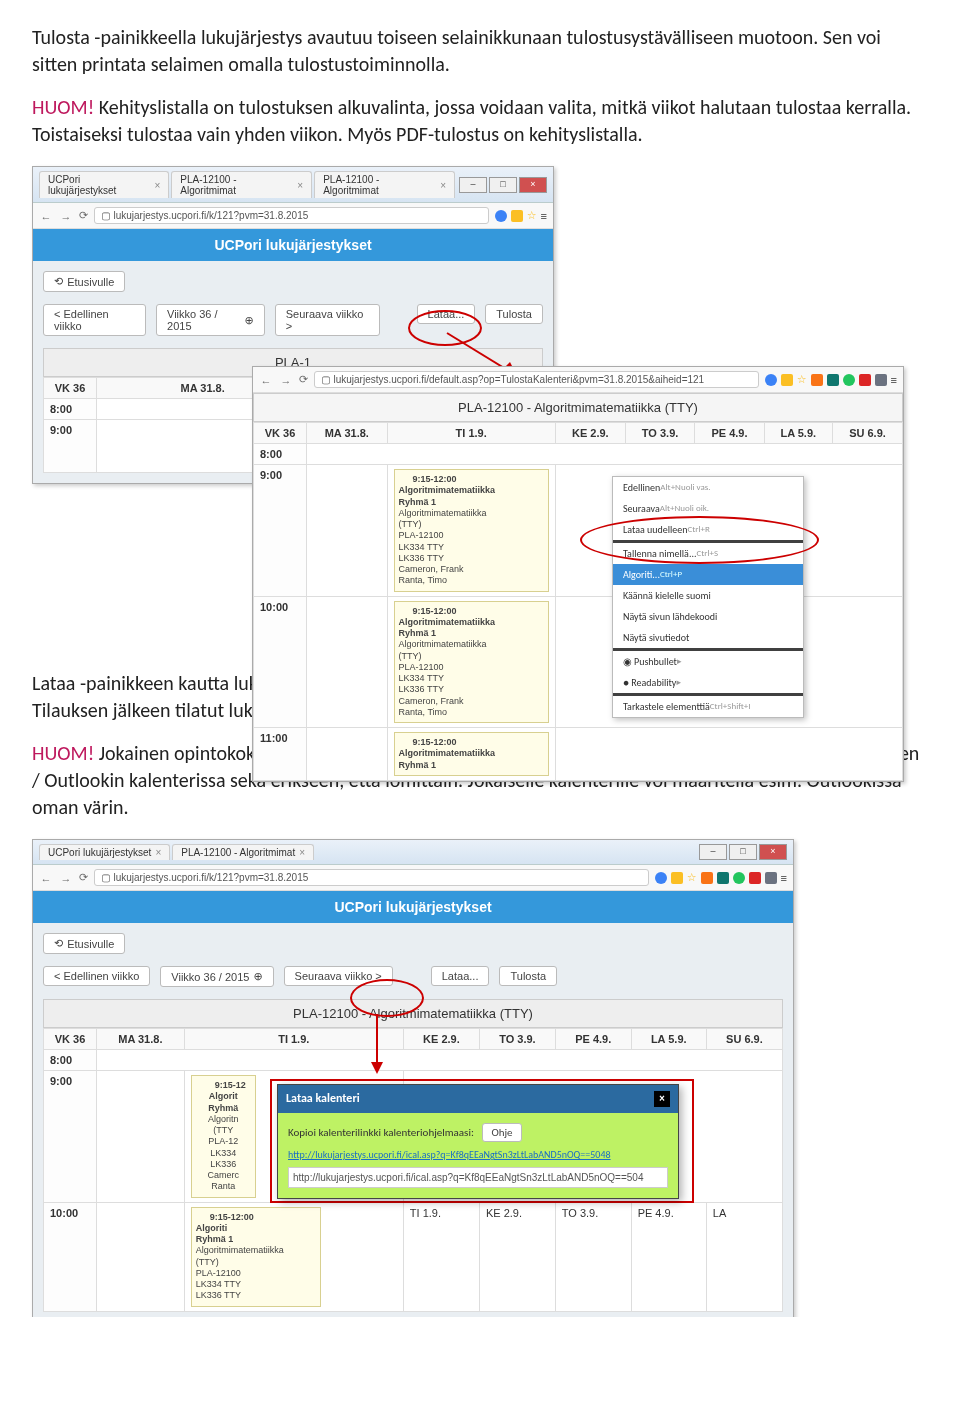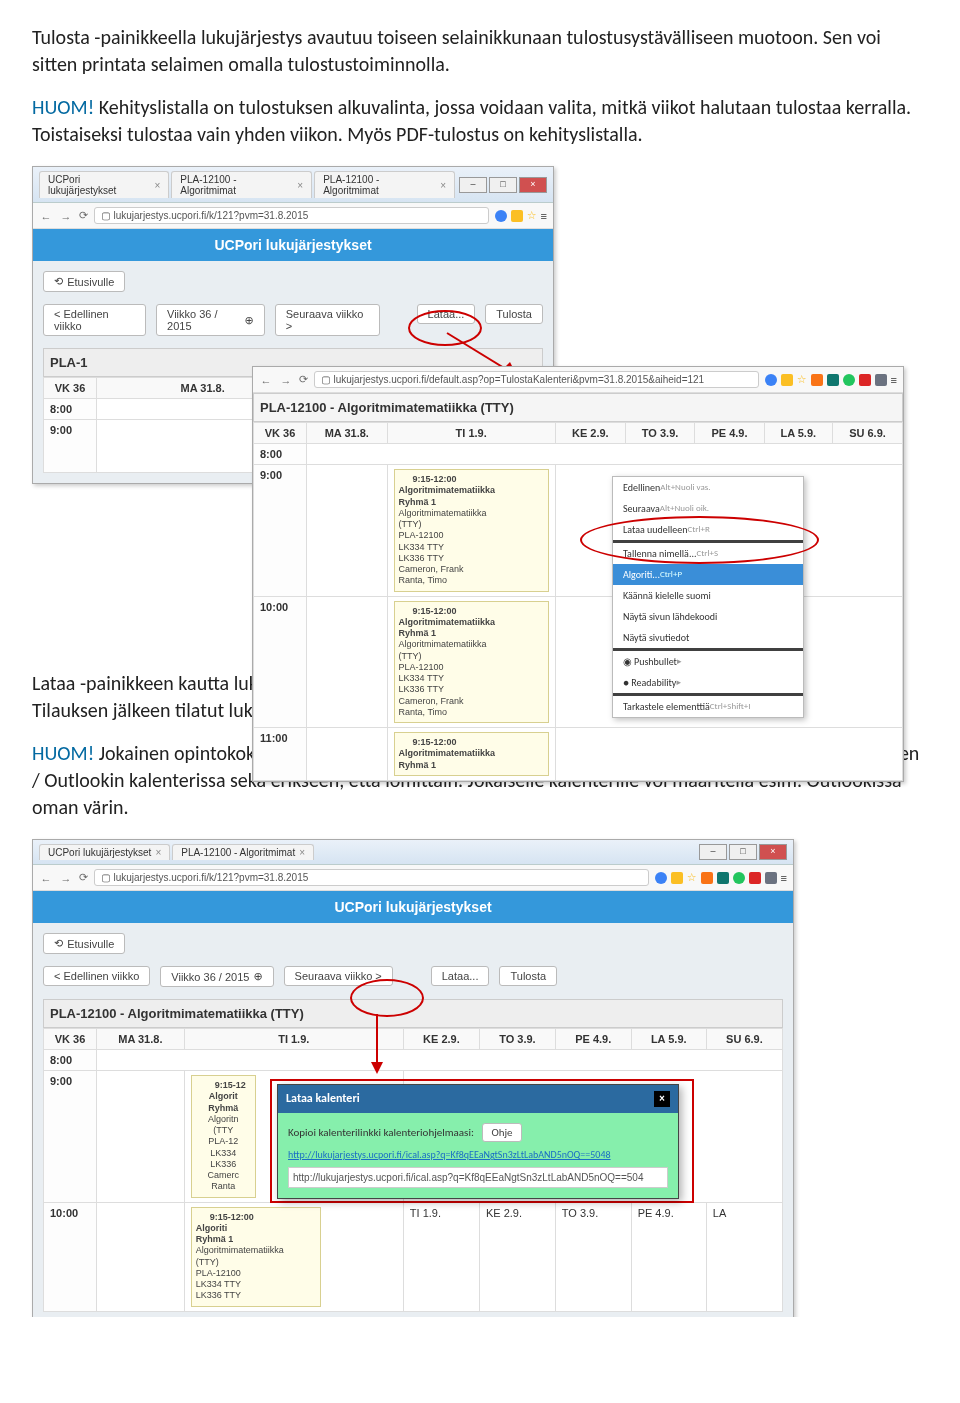--- a/index.html
+++ b/index.html
@@ -5,21 +5,21 @@
   body {
     margin: 0;
     padding: 24px 32px;
     background: #fff;
     font-family: Calibri, "Segoe UI", Arial, sans-serif;
     color: #222;
     width: 960px;
     box-sizing: border-box;
   }
   .para { font-size: 20px; line-height: 1.35; margin-bottom: 16px; }
-  .huom { color: #0369a1; }
+  .huom { color: #be185d; }
   .shot-wrap { position: relative; margin: 18px 0 24px; }
   .browser-window {
     border: 1px solid #aaa;
     background: #fff;
     box-shadow: 2px 2px 4px rgba(0,0,0,0.2);
     font-size: 11px;
     font-family: "Segoe UI", Arial, sans-serif;
     color: #333;
   }
   .titlebar {
@@ -43,34 +43,34 @@
   .ext-icons { display:flex; gap:4px; align-items:center; }
   .ext-icon { width:12px; height:12px; border-radius:2px; }
   .page-header { background:#3498db; color:#fff; text-align:center; font-weight:bold; padding:8px; font-size:14px; }
   .page-body { background:#e9eef2; padding:10px; }
   .pill-btn { display:inline-flex; align-items:center; gap:4px; background:#fff; border:1px solid #bbb; border-radius:3px; padding:3px 10px; font-size:11px; color:#444; }
   .btn-row { display:flex; gap:10px; margin:12px 0; align-items:flex-start; }
   .btn-row .spacer { width:18px; }
   .circle { border:2px solid #c00; border-radius:50%; position:absolute; pointer-events:none; }
   .rect-mark { border:2px solid #c00; position:absolute; pointer-events:none; }
   .arrow { position:absolute; color:#c00; pointer-events:none; }
-  .course-title-bar { background:#eee; border:1px solid #ccc; font-weight:bold; padding:6px; font-size:13px; }
+  .course-title-bar { background:#eee; border:1px solid #ccc; text-align:center; font-weight:normal; padding:6px; font-size:13px; }
   .sched-table { width:100%; border-collapse:collapse; background:#fff; font-size:11px; }
   .sched-table th, .sched-table td { border:1px solid #ddd; padding:4px 6px; vertical-align:top; }
   .sched-table th { background:#f9f9f9; font-weight:bold; }
   .hour-cell { width:40px; background:#fdfdfd; font-weight:bold; }
   .event-box { background:#fffde8; border:1px solid #d8d090; padding:4px; font-size:9px; line-height:1.25; color:#444; }
   .event-box .time { font-weight:bold;margin-left:14px; }
   .ctx-menu { position:absolute; background:#fff; border:1px solid #bbb; box-shadow:2px 2px 6px rgba(0,0,0,0.25); font-size:10px; width:190px; }
   .ctx-row { padding:4px 10px; display:flex; color:#333; }
   .ctx-row.sep { border-top:3px solid #404040; }
   .ctx-row.hl { background:#3a8ed8; color:#fff; }
   .ctx-row .sc { color:#999; font-size:9px; }
   .ctx-row.hl .sc { color:#dff; }
-  .dialog { position:absolute; background:#86efac; border:1px solid #444; box-shadow:3px 3px 8px rgba(0,0,0,0.3); width:400px; }
+  .dialog { position:absolute; background:#bef264; border:1px solid #444; box-shadow:3px 3px 8px rgba(0,0,0,0.3); width:400px; }
   .dialog-hdr { background:#2b6aa0; color:#fff; font-weight:bold; padding:6px 8px; display:flex; justify-content:space-between; font-size:12px; }
   .dialog-hdr .x { background:#000; color:#fff; width:16px; height:16px; text-align:center; line-height:16px; font-size:11px; }
   .dialog-body { padding:10px; font-size:11px; color:#333; }
   .dialog-body a { color:#1a6fc4; text-decoration:underline; font-size:10px; }
   .dialog-body .txt-in { border:1px solid #ccc; padding:4px; width:100%; font-size:10px; color:#555; margin-top:6px; box-sizing:border-box; }
   .statusbar { background:#eee; border-top:1px solid #ccc; padding:2px 8px; font-size:10px; color:#555; display:flex; justify-content:space-between; }
 </style>
 </head>
 <body>
 

